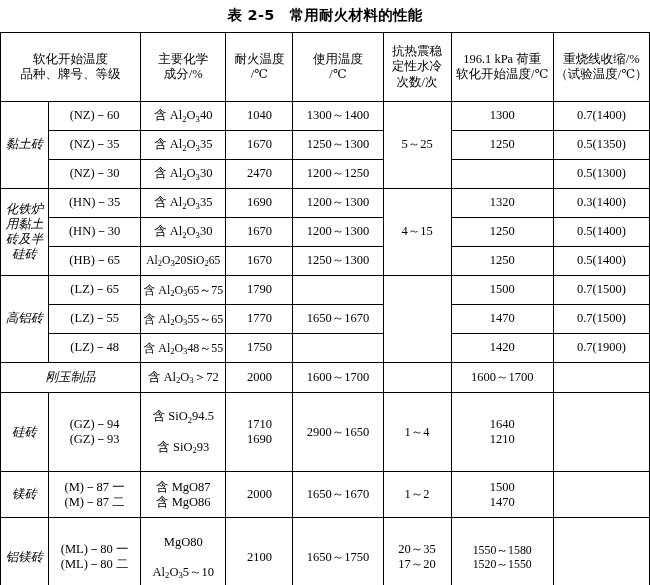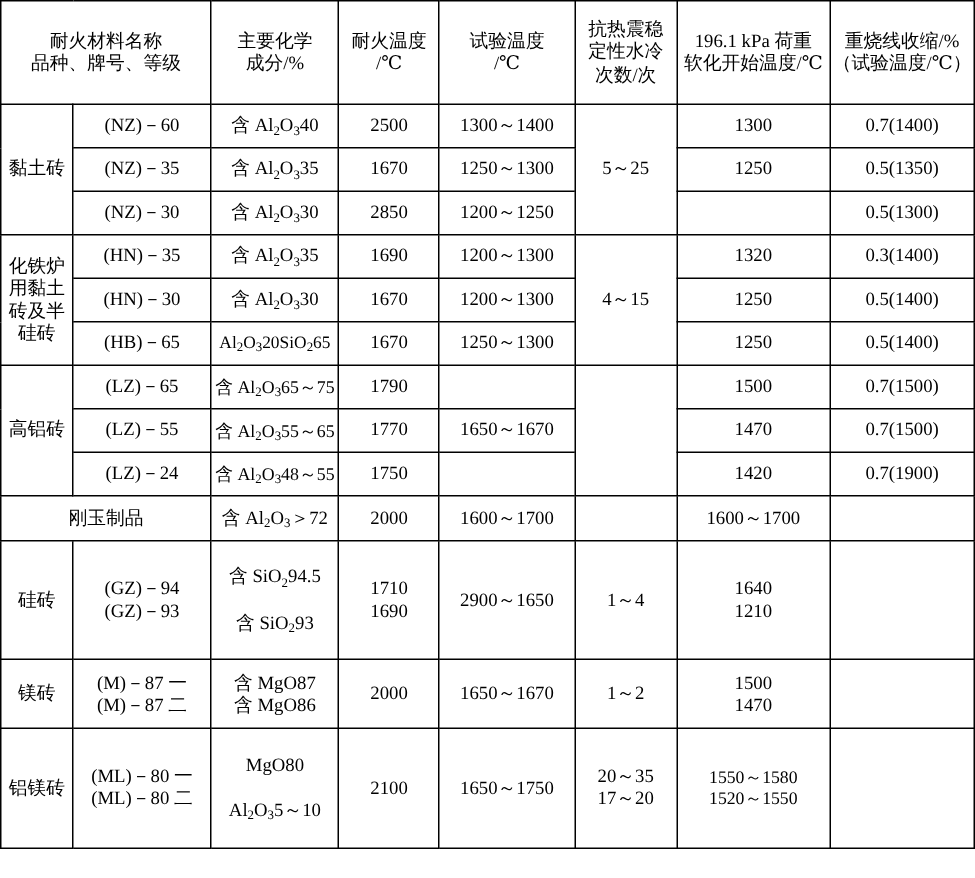--- a/index.html
+++ b/index.html
@@ -57,93 +57,95 @@
   thead td {
     font-size: 12.5px;
     height: 66px;
     line-height: 1.45;
     border-bottom-width: 1.4px;
   }
   .grp-end > td { border-bottom: 1.4px solid #000; margin-top: 12px; }
   td.namecat {
     font-size: 12.5px;
     line-height: 1.24;
+    font-style: italic;
   }
   td.chem { font-size: 12.3px; }
   sub {
     font-size: 8.6px;
     vertical-align: baseline;
     position: relative;
     top: 2.4px;
   }
   .dual { line-height: 1.45; }
   .nb { white-space: pre; }
 </style>
 </head>
 <body>
 
 <div id="page">
 
+  <div class="title">表 2-5　常用耐火材料的性能</div>
 
   <table class="tbl">
     <colgroup>
       <col style="width:48px">
         <col style="width:92px">
         <col style="width:85px">
       <col style="width:67px">
         <col style="width:90px">
         <col style="width:68px">
       <col style="width:102px">
         <col style="width:96px">
     </colgroup>
 
     <thead>
       <tr>
-        <td colspan="2">耐火材料名称
+        <td colspan="2">软化开始温度
 品种、牌号、等级</td>
         <td>主要化学
 成分/%</td>
         <td>耐火温度
 /℃</td>
-        <td>试验温度
+        <td>使用温度
 /℃</td>
         <td>抗热震稳
 定性水冷
 次数/次</td>
         <td>196.1 kPa 荷重
 软化开始温度/℃</td>
         <td>重烧线收缩/%
 （试验温度/℃）</td>
       </tr>
     </thead>
 
     <tbody>
 
       <tr style="height:29px">
         <td class="namecat" rowspan="3">黏土砖</td>
         <td>(NZ)－60</td>
         <td class="chem"><span class="nb">含 Al</span><sub>2</sub><span>O</span><sub>3</sub><span>40</span></td>
-        <td>2500</td>
+        <td>1040</td>
         <td>1300～1400</td>
         <td rowspan="3">5～25</td>
         <td>1300</td>
         <td>0.7(1400)</td>
       </tr>
       <tr style="height:29px">
         <td>(NZ)－35</td>
         <td class="chem"><span class="nb">含 Al</span><sub>2</sub><span>O</span><sub>3</sub><span>35</span></td>
         <td>1670</td>
         <td>1250～1300</td>
         <td>1250</td>
         <td>0.5(1350)</td>
       </tr>
       <tr class="grp-end" style="height:29px">
         <td>(NZ)－30</td>
         <td class="chem"><span class="nb">含 Al</span><sub>2</sub><span>O</span><sub>3</sub><span>30</span></td>
-        <td>2850</td>
+        <td>2470</td>
         <td>1200～1250</td>
         <td></td>
         <td>0.5(1300)</td>
       </tr>
 
       <tr style="height:29px">
         <td class="namecat" rowspan="3">化铁炉
 用黏土
 砖及半
 硅砖</td>
@@ -184,21 +186,21 @@
       </tr>
       <tr style="height:29px">
         <td>(LZ)－55</td>
         <td class="chem" style="font-size:11.9px"><span class="nb">含 Al</span><sub>2</sub><span>O</span><sub>3</sub><span>55～65</span></td>
         <td>1770</td>
         <td>1650～1670</td>
         <td>1470</td>
         <td>0.7(1500)</td>
       </tr>
       <tr class="grp-end" style="height:29px">
-        <td>(LZ)－24</td>
+        <td>(LZ)－48</td>
         <td class="chem" style="font-size:11.9px"><span class="nb">含 Al</span><sub>2</sub><span>O</span><sub>3</sub><span>48～55</span></td>
         <td>1750</td>
         <td></td>
         <td>1420</td>
         <td>0.7(1900)</td>
       </tr>
 
       <tr class="grp-end" style="height:30px">
         <td colspan="2" class="namecat">刚玉制品</td>
         <td class="chem"><span class="nb">含 Al</span><sub>2</sub><span>O</span><sub>3</sub><span>＞72</span></td>

